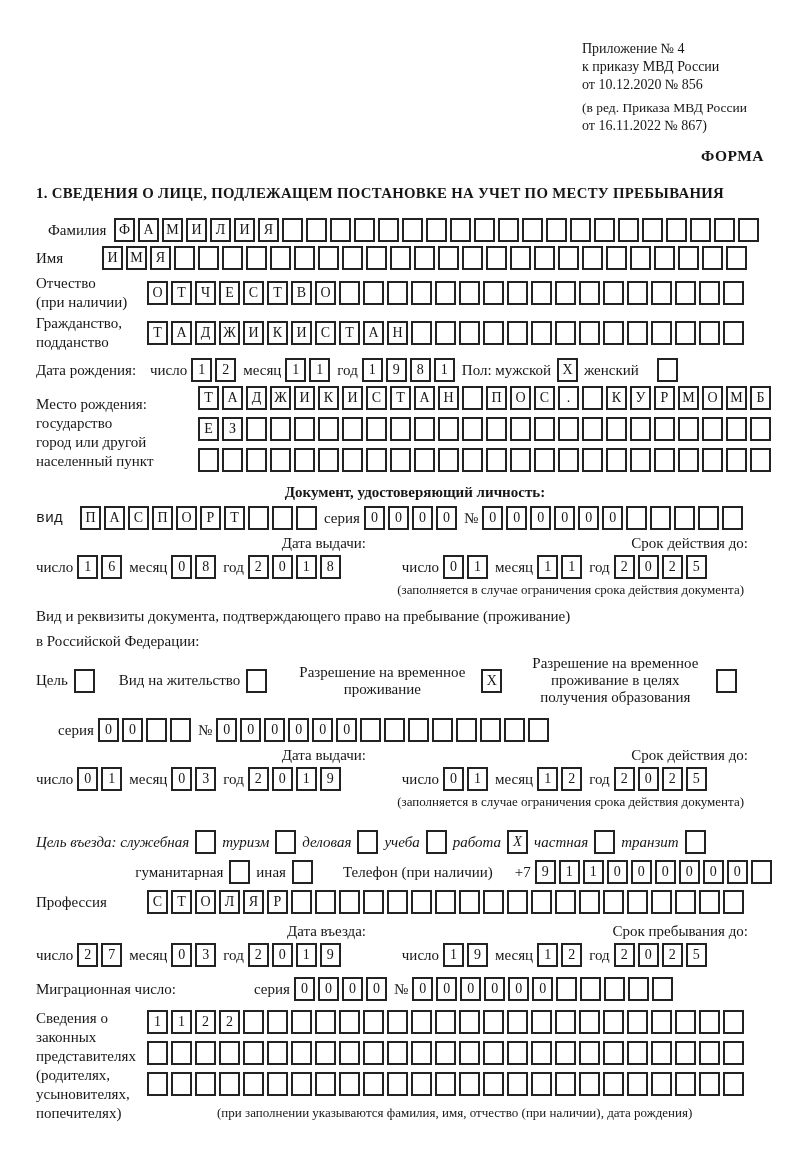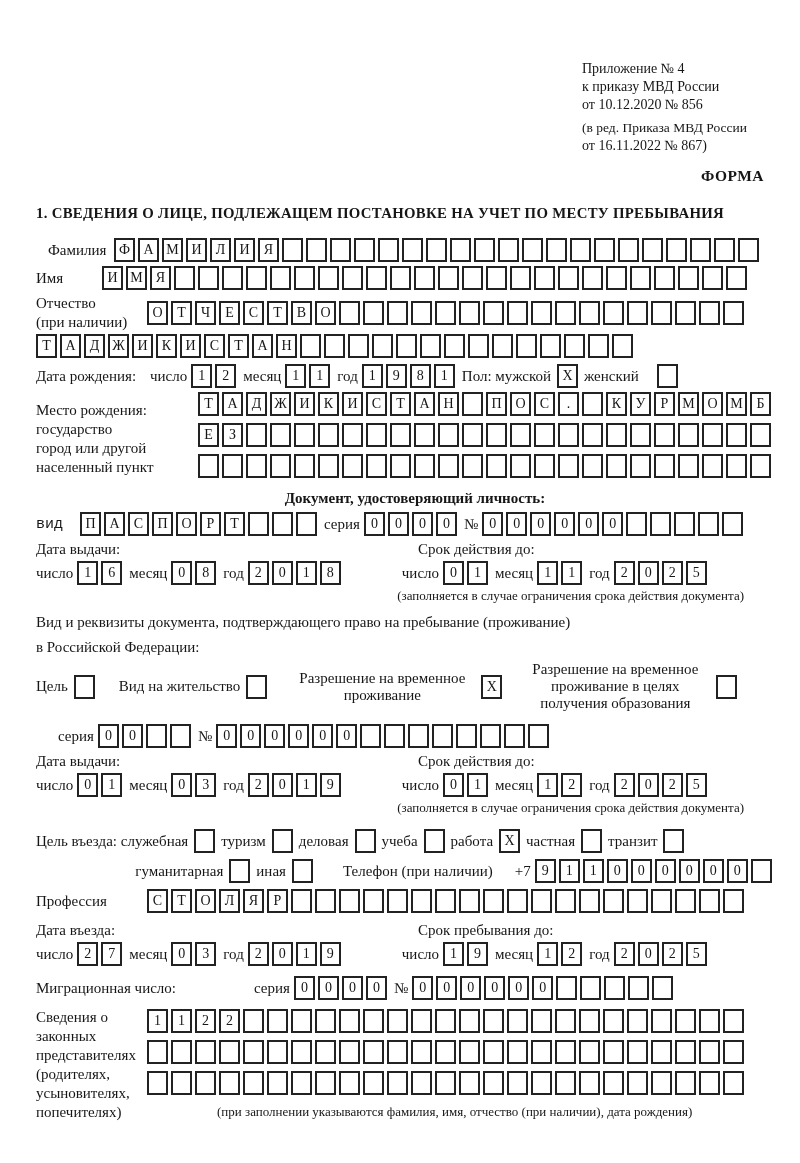--- a/index.html
+++ b/index.html
@@ -1,31 +1,31 @@
 <!DOCTYPE html>
 <html><head>
 <meta charset="utf-8">
 <style>
   html,body{margin:0;padding:0;background:#ffffff;}
   body{width:800px;height:1163px;overflow:hidden;font-family:"Liberation Serif","DejaVu Serif",serif;color:#161616;}
-  .page{box-sizing:border-box;width:800px;height:1163px;padding:60px 6px 0 36px;background:#fff;}
+  .page{box-sizing:border-box;width:800px;height:1163px;padding:40px 6px 0 36px;background:#fff;}
   .appendix{margin-left:546px;font-size:14px;line-height:18px;white-space:nowrap;}
   .appendix .sub{margin-top:5px;font-size:13.5px;}
   .forma{margin-top:12px;text-align:right;padding-right:30px;font-weight:bold;font-size:15.5px;letter-spacing:.5px;}
   .title{margin-top:14px;text-align:center;font-weight:bold;font-size:16px;line-height:21px;}
   .blank-line{display:inline-block;width:72px;border-bottom:2px solid #3a3a3a;height:13px;margin-left:10px;}
   .section{margin-top:20px;font-weight:bold;font-size:14.8px;letter-spacing:.3px;white-space:nowrap;}
   .row{display:flex;align-items:center;gap:4px;font-size:15px;line-height:19px;}
   .row.top{align-items:center;}
   .row.center{justify-content:center;}
   .row.right{justify-content:flex-end;padding-right:50px;}
   .row.small{font-size:13px;}
   .row.bold{font-weight:bold;}
   .lbl{white-space:nowrap;flex:none;}
-  .textc{text-align:left;flex:none;white-space:nowrap;}
+  .textc{text-align:right;flex:none;white-space:nowrap;}
   .cells{display:flex;flex:none;}
   .cell{flex:none;width:17px;height:20px;border:2px solid #222;margin-right:3px;background:#fff;
         text-align:center;line-height:20px;font-size:14px;}
   .cb{margin:0 2px;}
   .stack{flex:none;text-align:center;line-height:17px;font-size:15px;}
   .lblstack{flex:none;line-height:19px;font-size:15px;}
   .grp{flex:none;}
   .grp .grow{display:flex;margin-bottom:7px;}
   .gnote{font-size:13px;margin-left:70px;margin-top:2px;white-space:nowrap;}
   .gapEl{flex:none;}
@@ -139,20 +139,24 @@
           <span class="cell"></span>
           <span class="cell"></span>
           <span class="cell"></span>
           <span class="cell"></span>
           <span class="cell"></span>
           <span class="cell"></span>
           <span class="cell"></span>
         </span>
       </div>
       <div class="row top" style="margin-top: 2px;">
+        <div class="lblstack" style="width: 107px;">
+          <div>Гражданство,</div>
+          <div>подданство</div>
+        </div>
         <span class="cells">
           <span class="cell">Т</span>
           <span class="cell">А</span>
           <span class="cell">Д</span>
           <span class="cell">Ж</span>
           <span class="cell">И</span>
           <span class="cell">К</span>
           <span class="cell">И</span>
           <span class="cell">С</span>
           <span class="cell">Т</span>
@@ -467,21 +471,21 @@
         <span class="cells">
           <span class="cell">2</span>
           <span class="cell">0</span>
           <span class="cell">2</span>
           <span class="cell">5</span>
         </span>
       </div>
       <div class="row small right" style="margin-top: 1px;">
         <span class="lbl">(заполняется в случае ограничения срока действия документа)</span>
       </div>
-      <div class="row" style="margin-top: 12px;">
+      <div class="row" style="margin-top: 19px; font-style: italic;">
         <span class="lbl">Цель въезда: служебная</span>
         <span class="cell cb"></span>
         <span class="lbl">туризм</span>
         <span class="cell cb"></span>
         <span class="lbl">деловая</span>
         <span class="cell cb"></span>
         <span class="lbl">учеба</span>
         <span class="cell cb"></span>
         <span class="lbl">работа</span>
         <span class="cell cb">X</span>

